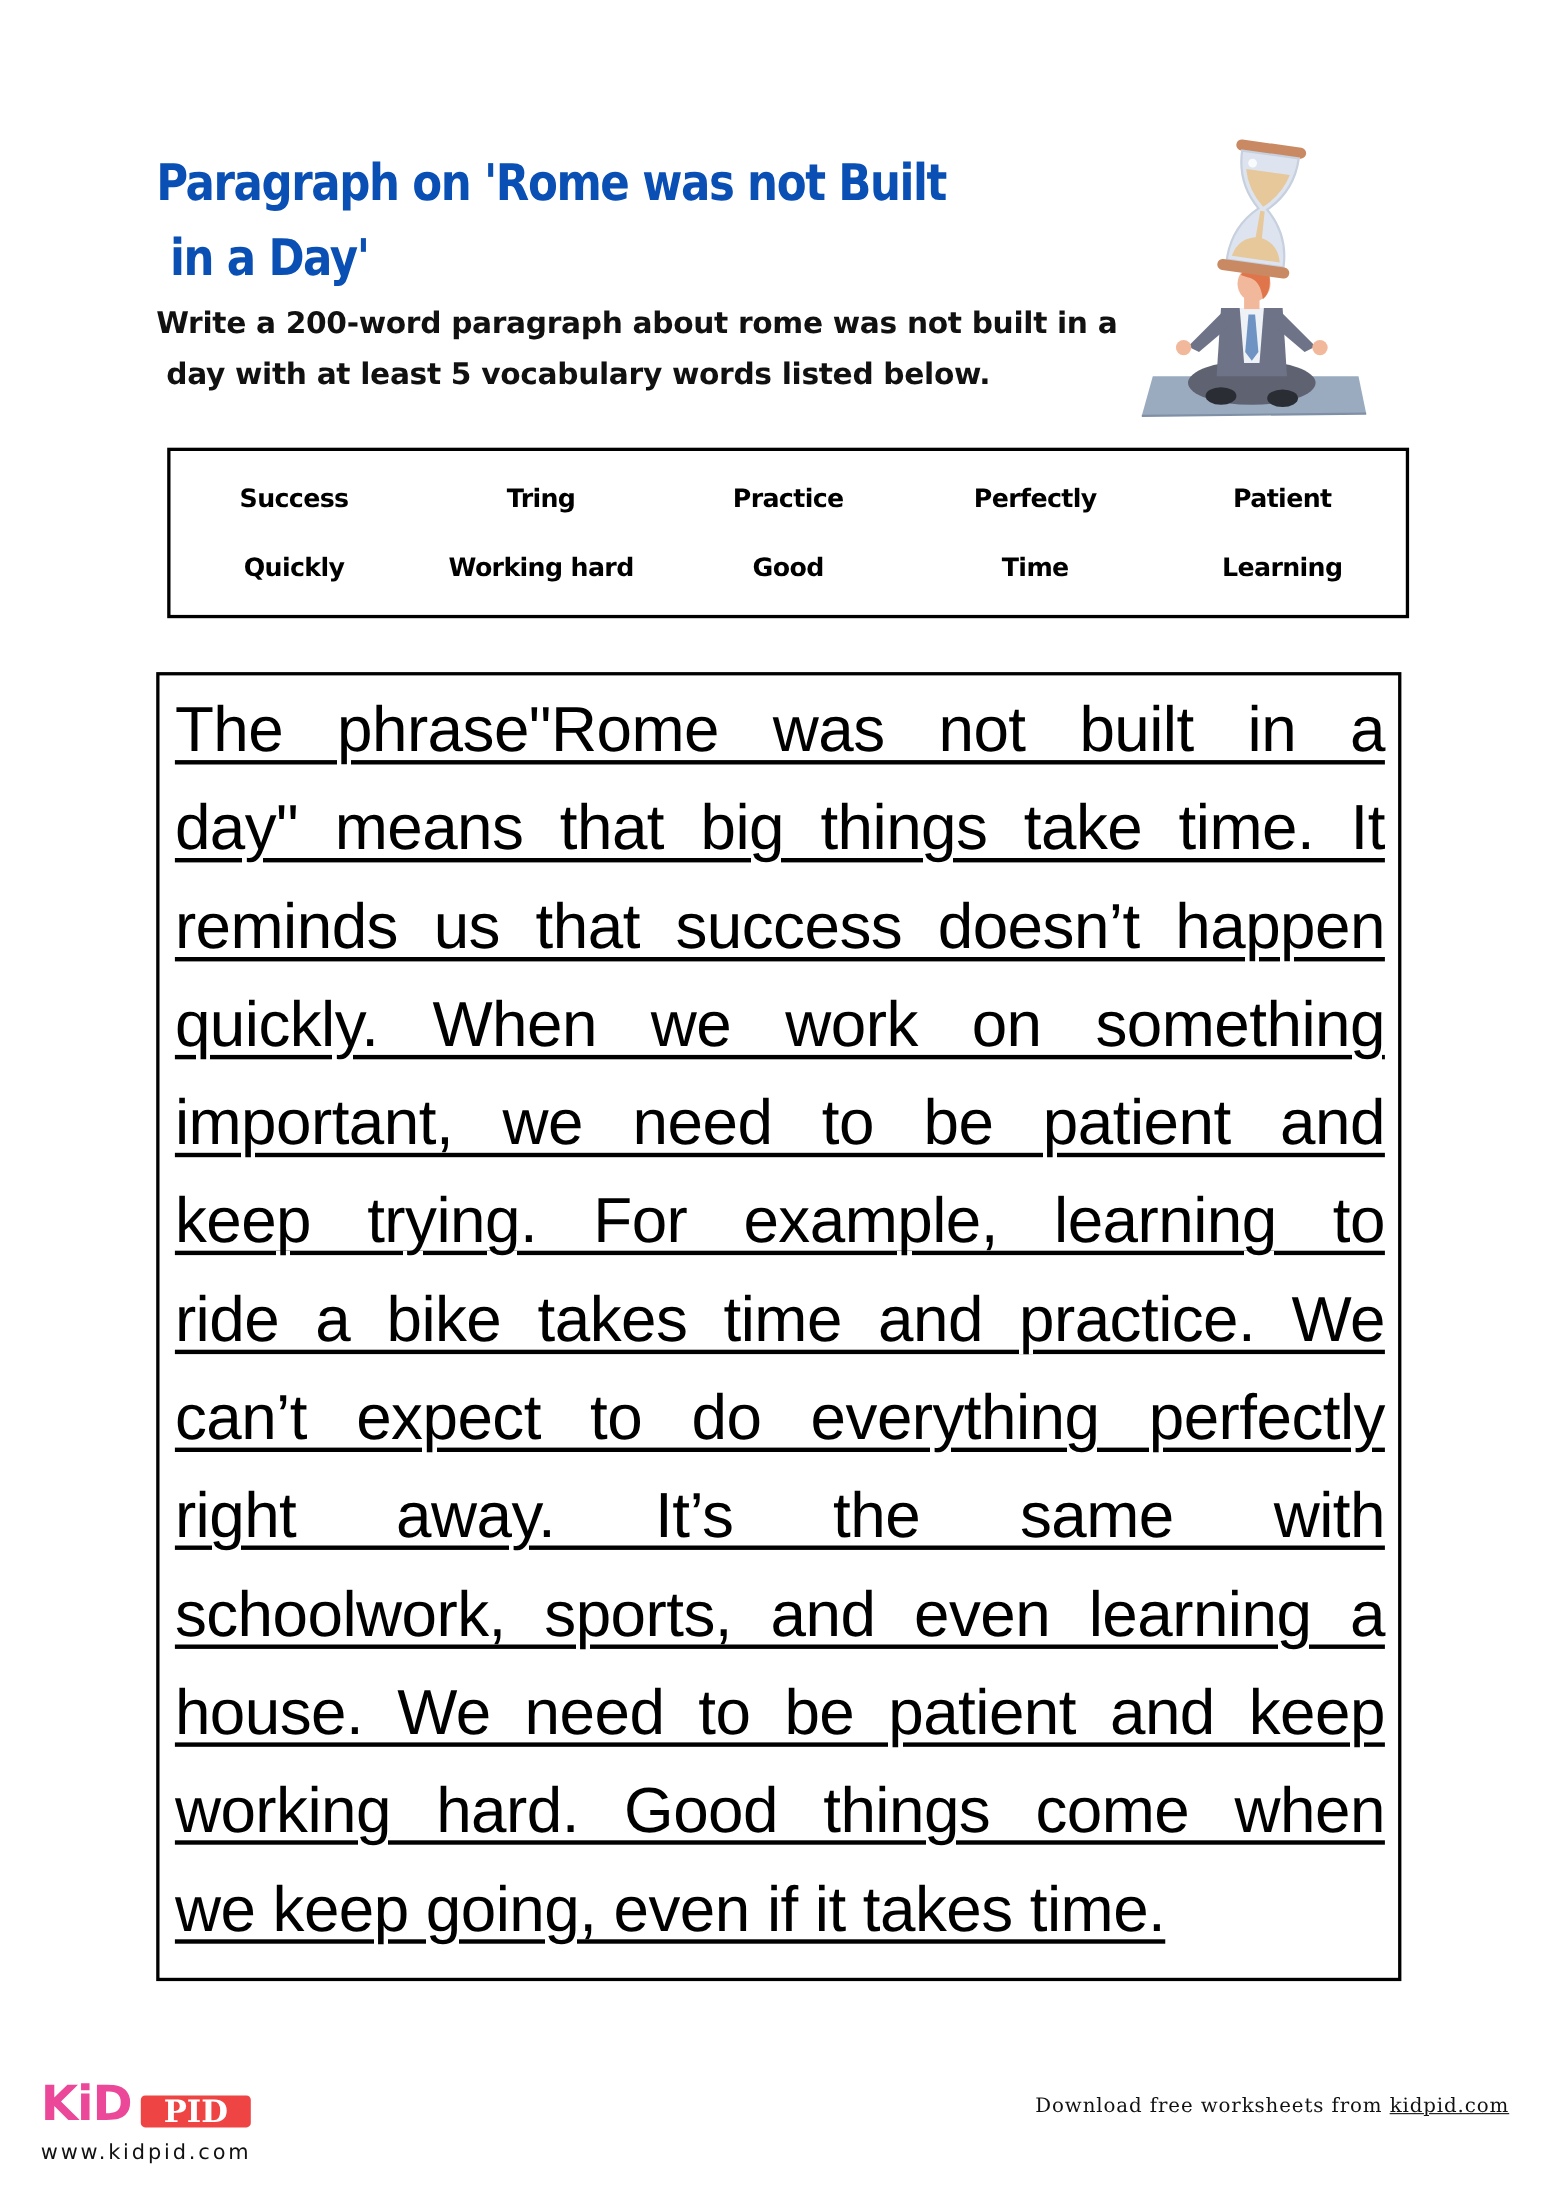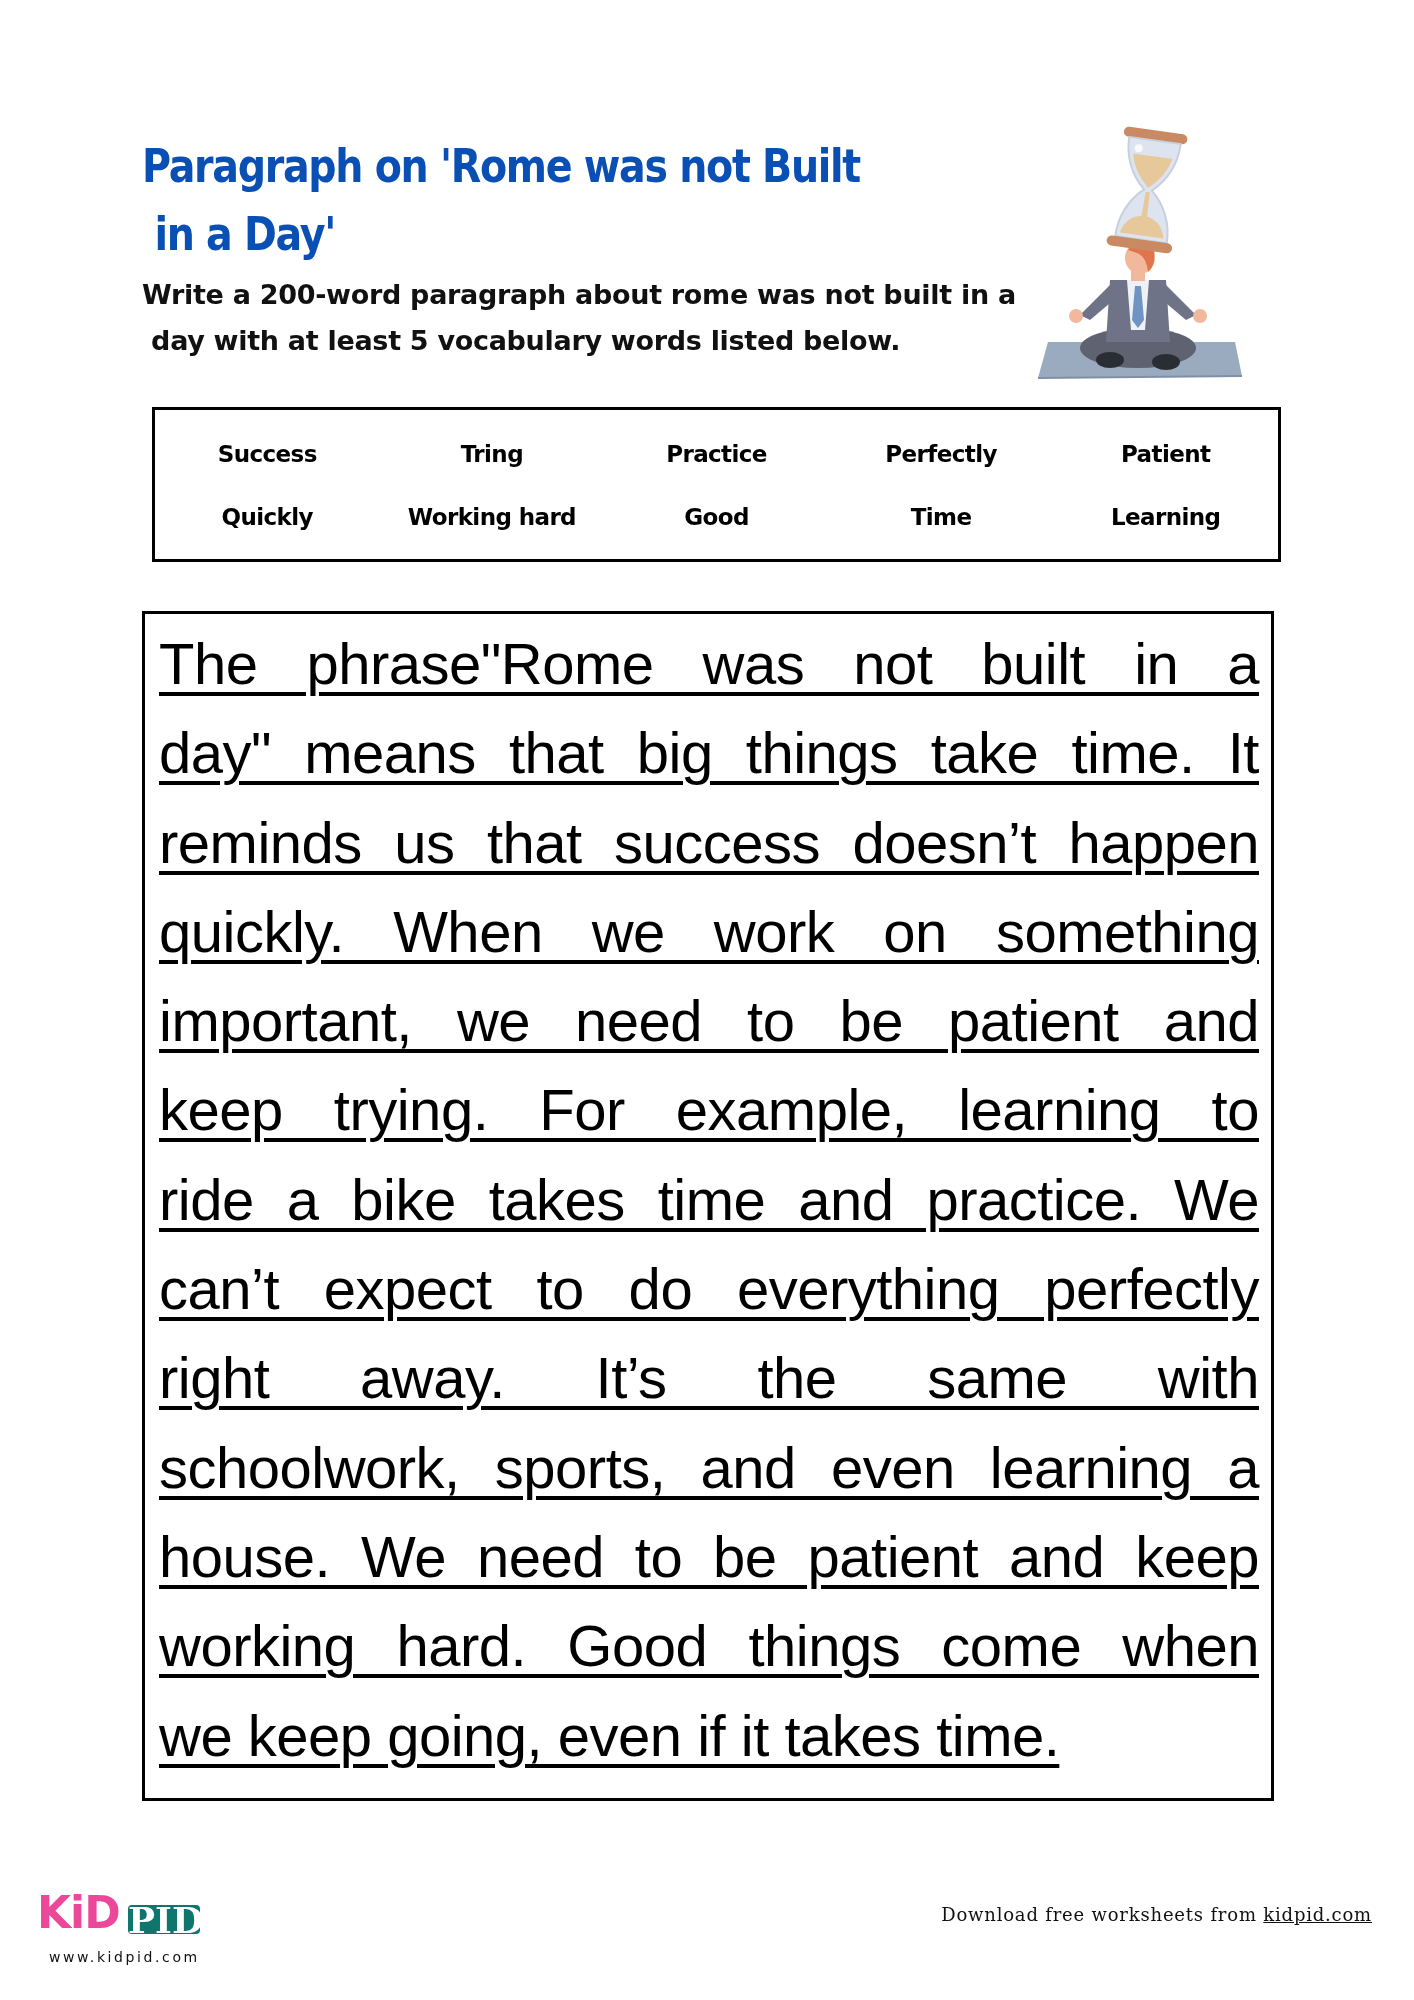--- a/index.html
+++ b/index.html
@@ -55,26 +55,26 @@
   }
   .para-line.last span.txt { text-align-last: left; }
 
   
   .logo { position: absolute; left: 37px; top: 1890px; width: 180px; height: 80px; }
   .logo-kid {
     position: absolute; left: 0; top: 0; font-family: "DejaVu Sans", sans-serif; font-weight: bold;
     font-size: 44px; line-height: 46px; color: #ec4899; letter-spacing: -1px;
   }
   .logo-pid {
-    position: absolute; left: 91px; top: 15px; width: 72px; height: 29px; background: #0f766e; border-radius: 4px;
-    font-family: "DejaVu Serif", serif; font-weight: bold; color: #fff; font-size: 36px; line-height: 30px;
+    position: absolute; left: 91px; top: 15px; width: 100px; height: 29px; background: #ef4444; border-radius: 4px;
+    font-family: "DejaVu Serif", serif; font-weight: bold; color: #fff; font-size: 28px; line-height: 30px;
     text-align: center; letter-spacing: 0px;
   }
   .logo-url {
-    position: absolute; left: 12px; top: 58px; font-family: "DejaVu Sans", sans-serif; font-size: 14px; line-height: 18px;
+    position: absolute; left: 0; top: 58px; font-family: "DejaVu Sans", sans-serif; font-size: 19px; line-height: 18px;
     letter-spacing: 2.6px; color: #111;
   }
   .footer-note {
     position: absolute; right: 42px; top: 1900px; text-align: right;
     font-family: "DejaVu Serif", serif; font-size: 18px; line-height: 29px; color: #111; letter-spacing: 0.8px;
   }
   .footer-note .link { text-decoration: underline; }
 </style>
 </head>
 <body>

